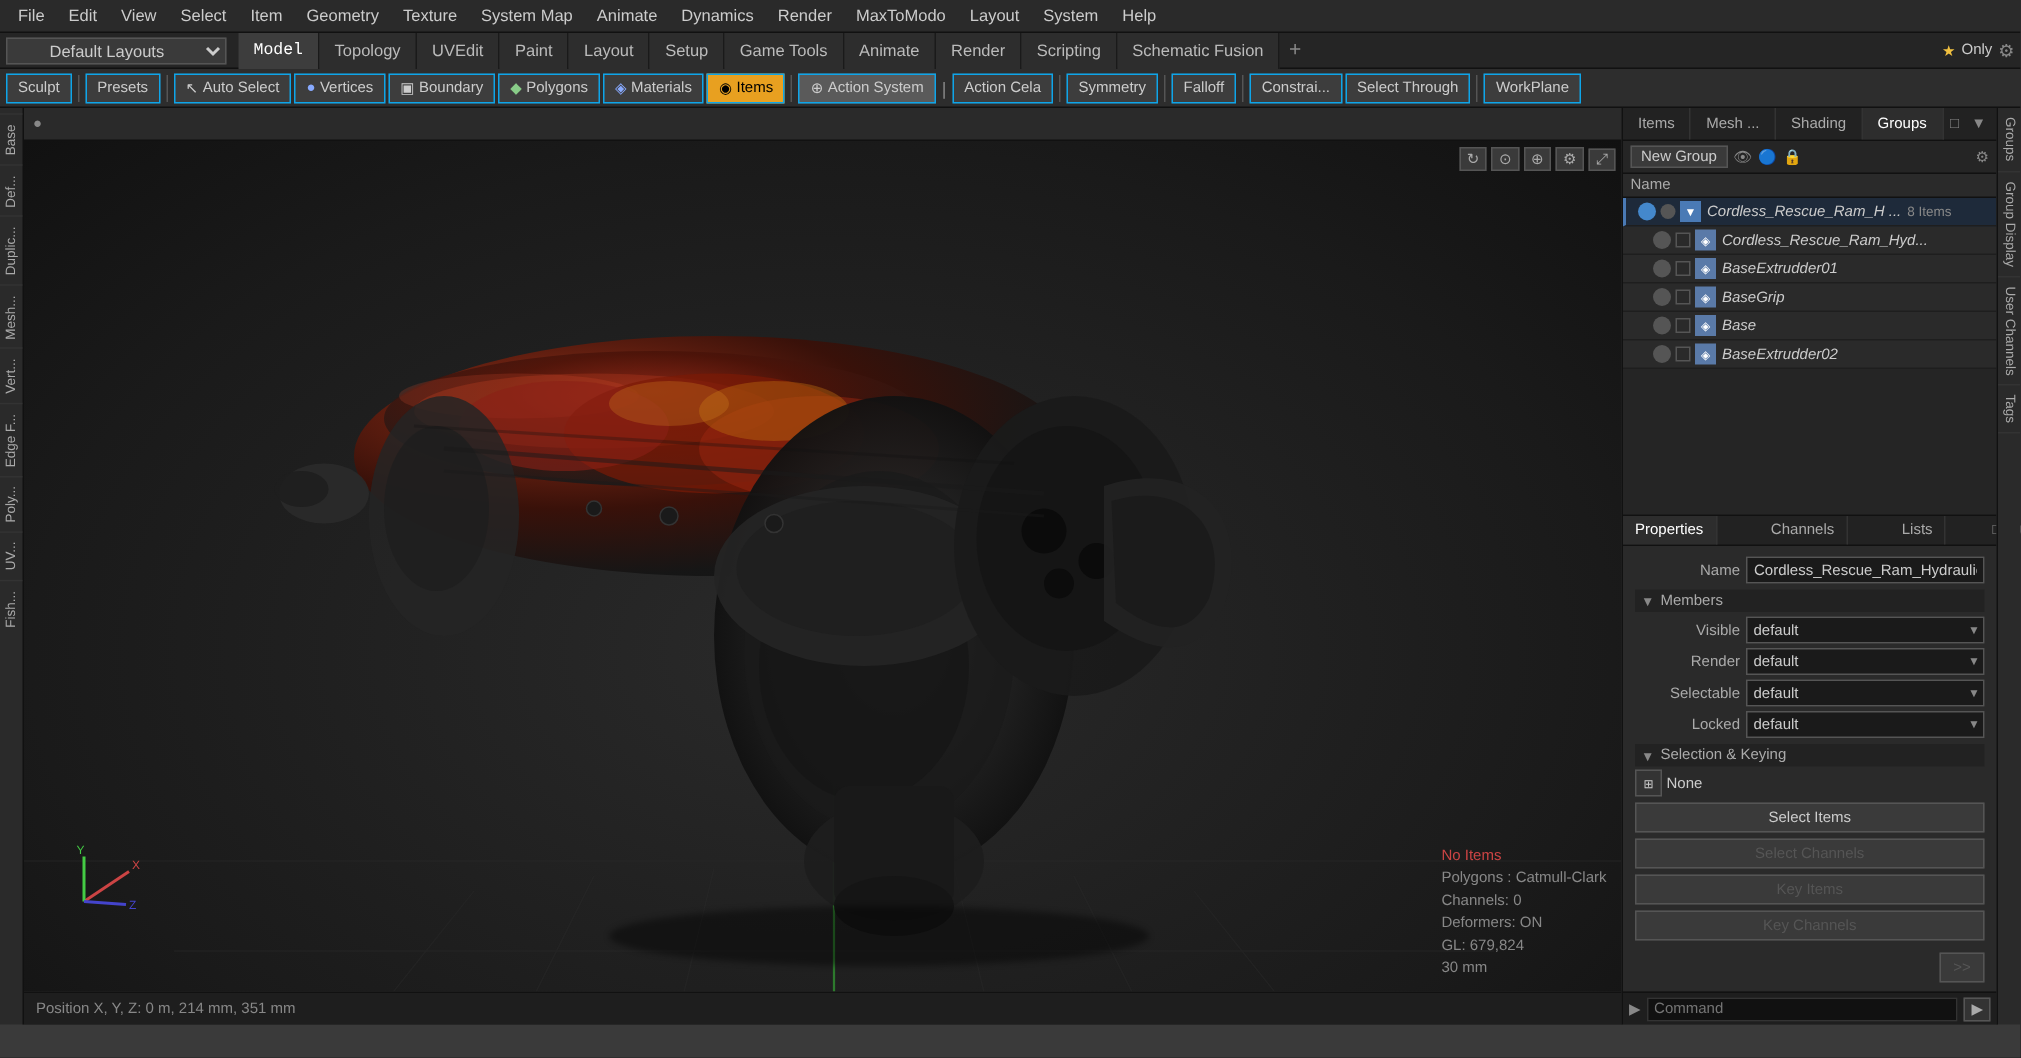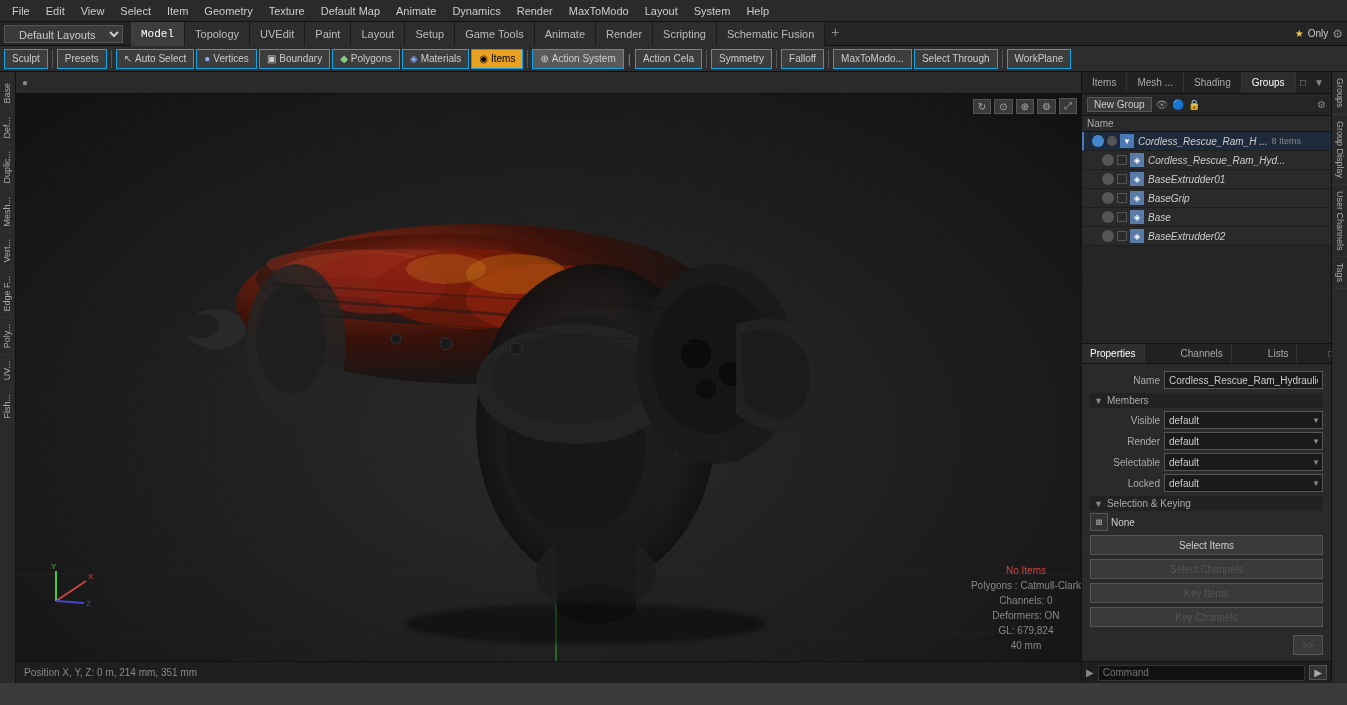--- a/index.html
+++ b/index.html
@@ -8,21 +8,21 @@
     
     #menu-bar {
       display: flex; align-items: center; background: #2a2a2a; height: 22px; padding: 0 4px; border-bottom: 1px solid #111;
     }
     .menu-item { padding: 2px 8px; cursor: pointer; color: #ccc; font-size: 11px; }
 
     
     #layout-bar {
       display: flex; align-items: center; background: #252525; height: 24px; padding: 0 4px; border-bottom: 1px solid #111;
     }
-    .layout-dropdown { background: #3a3a3a; color: #ccc; border: 1px solid #555; padding: 2px 10px; font-size: 11px; height: 18px; }
+    .layout-dropdown { background: #3a3a3a; color: #ccc; border: 1px solid #555; padding: 2px 24px; font-size: 11px; height: 18px; }
     .layout-tab { padding: 2px 10px; color: #bbb; font-size: 11px; cursor: pointer; background: #2d2d2d; border-right: 1px solid #1a1a1a; height: 24px; display: flex; align-items: center; }
     .layout-tab.active { background: #3d3d3d; color: #fff; font-family: Liberation Mono, monospace; }
     .add-tab { padding: 2px 6px; color: #888; cursor: pointer; font-size: 14px; }
 
     
     #toolbar {
       display: flex; align-items: center; background: #2d2d2d; height: 26px; padding: 0 4px; gap: 2px; border-bottom: 1px solid #111;
     }
     .toolbar-btn {
       background: #3d3d3d; border: 1px solid #0ea5e9; color: #ccc; padding: 1px 7px; font-size: 10px; cursor: pointer; height: 20px; display: flex; align-items: center; gap: 3px; white-space: nowrap;
@@ -56,21 +56,21 @@
     
     .grid-svg { position: absolute; top: 0; left: 0; width: 100%; height: 100%; }
 
     
     #axis-indicator {
       position: absolute; bottom: 50px; left: 30px; width: 50px; height: 50px;
     }
 
     
     #stats-overlay {
-      position: absolute; bottom: 8px; right: 0; text-align: center; font-size: 10px; color: #888; line-height: 1.5;
+      position: absolute; bottom: 8px; right: 10px; text-align: left; font-size: 10px; color: #888; line-height: 1.5;
     }
     #stats-overlay .no-items { color: #cc4444; }
     #position-bar {
       background: #1e1e1e; height: 22px; display: flex; align-items: center; padding: 0 8px; font-size: 10px; color: #888; border-top: 1px solid #111;
     }
 
     
     #right-panel { width: 250px; background: #2a2a2a; border-left: 1px solid #111; display: flex; flex-direction: column; }
 
     
@@ -151,21 +151,21 @@
 <body>
 
 <div id="menu-bar">
   <div class="menu-item">File</div>
   <div class="menu-item">Edit</div>
   <div class="menu-item">View</div>
   <div class="menu-item">Select</div>
   <div class="menu-item">Item</div>
   <div class="menu-item">Geometry</div>
   <div class="menu-item">Texture</div>
-  <div class="menu-item">Default Map</div>
+  <div class="menu-item">System Map</div>
   <div class="menu-item">Animate</div>
   <div class="menu-item">Dynamics</div>
   <div class="menu-item">Render</div>
   <div class="menu-item">MaxToModo</div>
   <div class="menu-item">Layout</div>
   <div class="menu-item">System</div>
   <div class="menu-item">Help</div>
 </div>
 
 <div id="layout-bar">
@@ -227,21 +227,21 @@
     <span>⊕</span>
     <span>Action System</span>
   </button>
   <span style="color:#888;font-size:12px;margin:0 2px;">|</span>
   <button class="toolbar-btn">Action Cela</button>
   <div class="toolbar-sep"></div>
   <button class="toolbar-btn">Symmetry</button>
   <div class="toolbar-sep"></div>
   <button class="toolbar-btn">Falloff</button>
   <div class="toolbar-sep"></div>
-  <button class="toolbar-btn">MaxToModo...</button>
+  <button class="toolbar-btn">Constrai...</button>
   <button class="toolbar-btn">Select Through</button>
   <div class="toolbar-sep"></div>
   <button class="toolbar-btn">WorkPlane</button>
 </div>
 
 <div id="main-layout">
 
   <div id="left-sidebar">
     <div class="sidebar-tab">Base</div>
     <div class="sidebar-tab">Def...</div>
@@ -402,21 +402,21 @@
           <line x1="10" y1="40" x2="38" y2="42" stroke="#4444cc" stroke-width="2"></line>
           <text x="40" y="45" font-size="8" fill="#4444cc">Z</text>
         </svg>
 
         <div id="stats-overlay">
           <div class="no-items">No Items</div>
           <div>Polygons : Catmull-Clark</div>
           <div>Channels: 0</div>
           <div>Deformers: ON</div>
           <div>GL: 679,824</div>
-          <div>40 mm</div>
+          <div>30 mm</div>
         </div>
       </div>
     </div>
 
     <div id="position-bar">
       <span>Position X, Y, Z:  0 m, 214 mm, 351 mm</span>
     </div>
   </div>
 
   <div id="right-panel">

